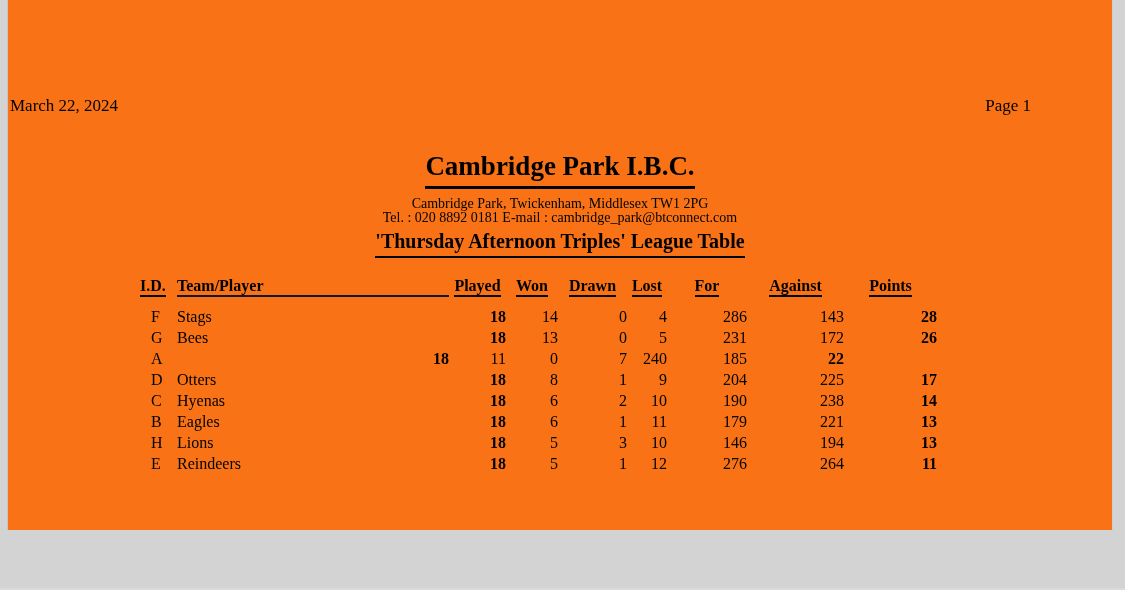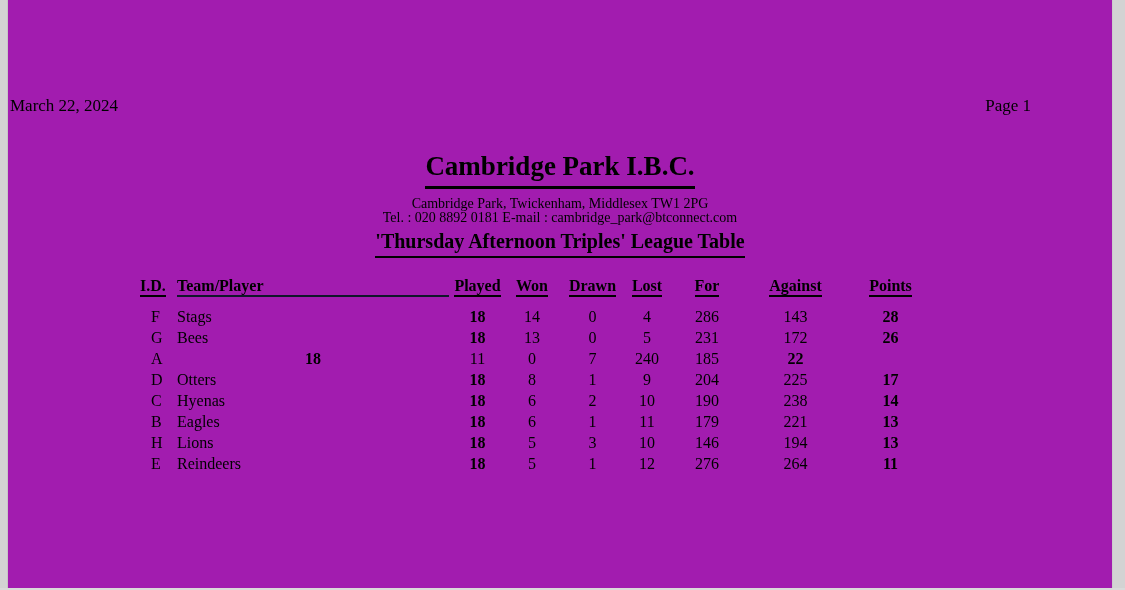--- a/index.html
+++ b/index.html
@@ -11,22 +11,22 @@
   }
   .viewer {
     position: relative;
     width: 1125px; height: 590px;
     background: #d3d3d3;
     overflow: hidden;
   }
   .page {
     position: absolute;
     left: 7px; top: 0;
-    width: 1106px; height: 590px;
-    background: #a21caf;
+    width: 1106px; height: 530px;
+    background: #f97316;
     border-left: 1px solid #c6c6c6;
     border-right: 1px solid #cccccc;
     box-sizing: border-box;
   }
   .bottom-edge {
     position: absolute;
     left: 0; bottom: 0;
     width: 100%; height: 2px;
     background: #dadada;
   }
@@ -99,21 +99,21 @@
   .hcell .u-full {
     display: block;
     border-bottom: 2px solid #0f172a;
     padding-bottom: 1px;
   }
   .h-num { text-align: center; }
   .rows { margin-top: 9px; }
   .drow { line-height: 21px; height: 21px; }
   .c { white-space: nowrap; }
   .c-id { padding-left: 11px; }
-  .num { text-align: center; }
+  .num { text-align: right; }
   .c-played, .c-points { font-weight: bold; }
 </style>
 </head>
 <body>
 
 <div class="viewer">
   <div class="page">
 
     <div class="meta-row">
       <span>March 22, 2024</span>

